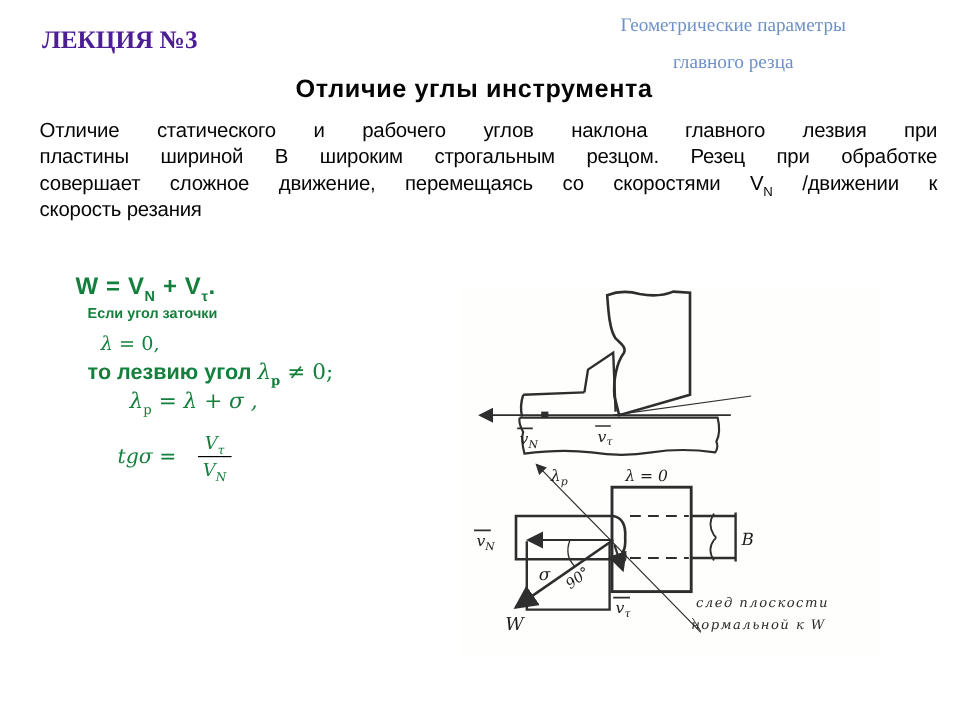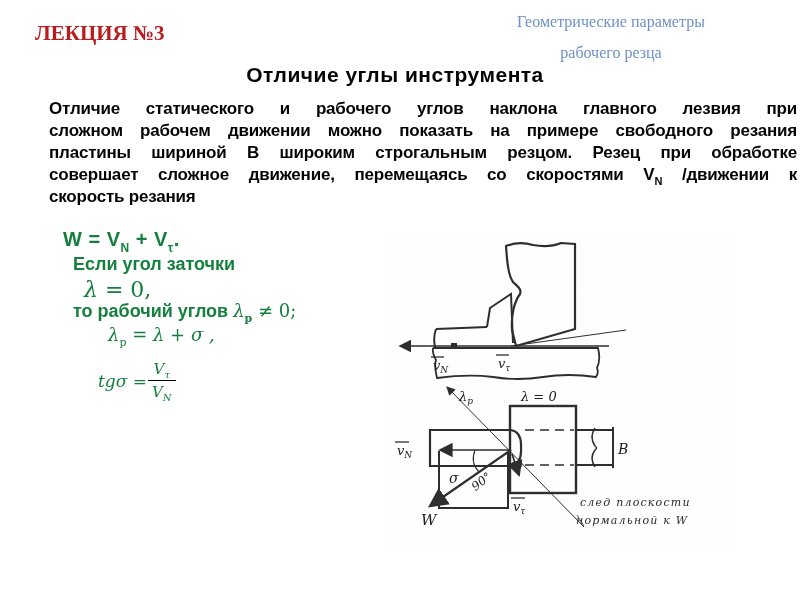--- a/index.html
+++ b/index.html
@@ -3,46 +3,46 @@
 <meta charset="utf-8">
 <style>
   :root { --title-blue:#6e90c8; --ink:#2e2e2e; --text:#0a0a0a; }
   * { margin:0; padding:0; box-sizing:border-box; }
   body { width:800px; height:600px; background:#ffffff; position:relative; overflow:hidden;
          font-family:"Liberation Sans", sans-serif; color:var(--text); }
   .slide { position:absolute; inset:0; background:#fff; }
 
   .lecture-label { position:absolute; left:35px; top:21px;
 
-    font-family:"Liberation Serif", serif; font-weight:bold; font-size:21px; color:#b91c1c; }
+    font-family:"Liberation Serif", serif; font-weight:bold; font-size:21px; color:#4c1d95; }
 
   .slide-title { position:absolute; left:430px; top:6px; width:362px; text-align:center;
     font-family:"Liberation Serif", serif; font-size:16px; line-height:31px; color:var(--title-blue); }
 
   .section-heading { position:absolute; left:0; top:63px; width:790px; text-align:center;
     font-weight:bold; font-size:21px; letter-spacing:0.5px; color:#050505; }
 
   .paragraph { position:absolute; left:33px; top:98px; width:748px;
-    font-size:17px; font-weight:bold; letter-spacing:-0.2px; line-height:22px; color:#050505;margin-left:16px; }
+    font-size:17px; font-weight:normal; letter-spacing:-0.2px; line-height:22px; color:#050505; }
   .pline { text-align:justify; text-align-last:justify; }
   .pline.last { text-align-last:left; }
   .paragraph sub, .fsub { font-size:11px; vertical-align:-5px; line-height:0; }
 
   .formula { position:absolute; white-space:pre; color:#15803d; }
   .f-w   { left:63px; top:228px; font-size:20px; font-weight:bold; letter-spacing:0.5px; }
   .f-w sub { font-size:12px; vertical-align:-6px; }
-  .f-if  { left:73px; top:254px; font-size:18px; font-weight:bold; }
-  .f-l0  { left:84px; top:277px; font-family:"DejaVu Serif", serif; font-size:22px; }
+  .f-if  { left:73px; top:254px; font-size:12px; font-weight:bold; }
+  .f-l0  { left:84px; top:277px; font-family:"DejaVu Serif", serif; font-size:16px; }
   .f-work{ left:73px; top:300px; font-size:18px; font-weight:bold; }
   .f-sum { left:76px; top:324px; font-family:"DejaVu Serif", serif; font-size:18px;margin-left:32px; }
   .math-i { font-family:"DejaVu Serif", serif; font-style:italic; font-weight:normal; }
   .math-n { font-family:"DejaVu Serif", serif; font-style:normal; font-weight:normal; }
   .msub { font-family:"DejaVu Serif", serif; font-size:11px; vertical-align:-5px; font-style:normal; line-height:0; }
 
-  .f-tg { left:98px; top:360px; display:flex; align-items:center; gap:1px;
+  .f-tg { left:98px; top:360px; display:flex; align-items:center; gap:18px;
           font-family:"DejaVu Serif", serif; font-size:17px; font-style:italic; }
   .frac { display:inline-flex; flex-direction:column; align-items:center; font-size:15px; }
   .frac .num { padding:0 4px 2px 4px; }
   .frac .den { padding:2px 4px 0 4px; border-top:1.6px solid #000; }
   .frac .fsub { font-size:10px; vertical-align:-4px; }
 
   .diagram { position:absolute; left:383px; top:238px; width:352px; height:310px; background:#fefefd; }
   svg { display:block; }
   .stk  { stroke:var(--ink); fill:none; }
   .dlabel { font-family:"DejaVu Serif", serif; font-style:italic; fill:#1c1c1c; }
@@ -51,40 +51,39 @@
 </style>
 </head>
 <body>
 
 <div class="slide">
 
   <div class="lecture-label">ЛЕКЦИЯ №3</div>
 
   <div class="slide-title">
     <div>Геометрические параметры</div>
-    <div>рабочего резца</div>
+    <div>главного резца</div>
   </div>
 
   <div class="section-heading">Отличие углы инструмента</div>
 
   <div class="paragraph">
     <div class="pline">Отличие статического и рабочего углов наклона главного лезвия при</div>
-    <div class="pline">сложном рабочем движении можно показать на примере свободного резания</div>
     <div class="pline">пластины шириной В широким строгальным резцом. Резец при обработке</div>
     <div class="pline"><span>совершает сложное движение, перемещаясь со скоростями V</span><sub>N</sub><span> /движении к</span></div>
     <div class="pline last">скорость резания</div>
   </div>
 
   <div class="formula f-w"><span>W = V</span><sub>N</sub><span> + V</span><sub>τ</sub><span>.</span></div>
 
   <div class="formula f-if">Если угол заточки</div>
 
   <div class="formula f-l0"><span class="math-i">λ</span><span class="math-n"> = 0,</span></div>
 
-  <div class="formula f-work"><span>то рабочий углов </span><span class="math-i">λ</span><sub class="msub">р</sub><span class="math-n"> ≠ 0;</span></div>
+  <div class="formula f-work"><span>то лезвию угол </span><span class="math-i">λ</span><sub class="msub">р</sub><span class="math-n"> ≠ 0;</span></div>
 
   <div class="formula f-sum"><span class="math-i">λ</span><sub class="msub">р</sub><span class="math-i"> = λ + σ ,</span></div>
 
   <div class="formula f-tg">
     <span>tgσ =</span>
     <span class="frac">
       <span class="num"><span>V</span><sub class="fsub">τ</sub></span>
       <span class="den"><span>V</span><sub class="fsub">N</sub></span>
     </span>
   </div>

